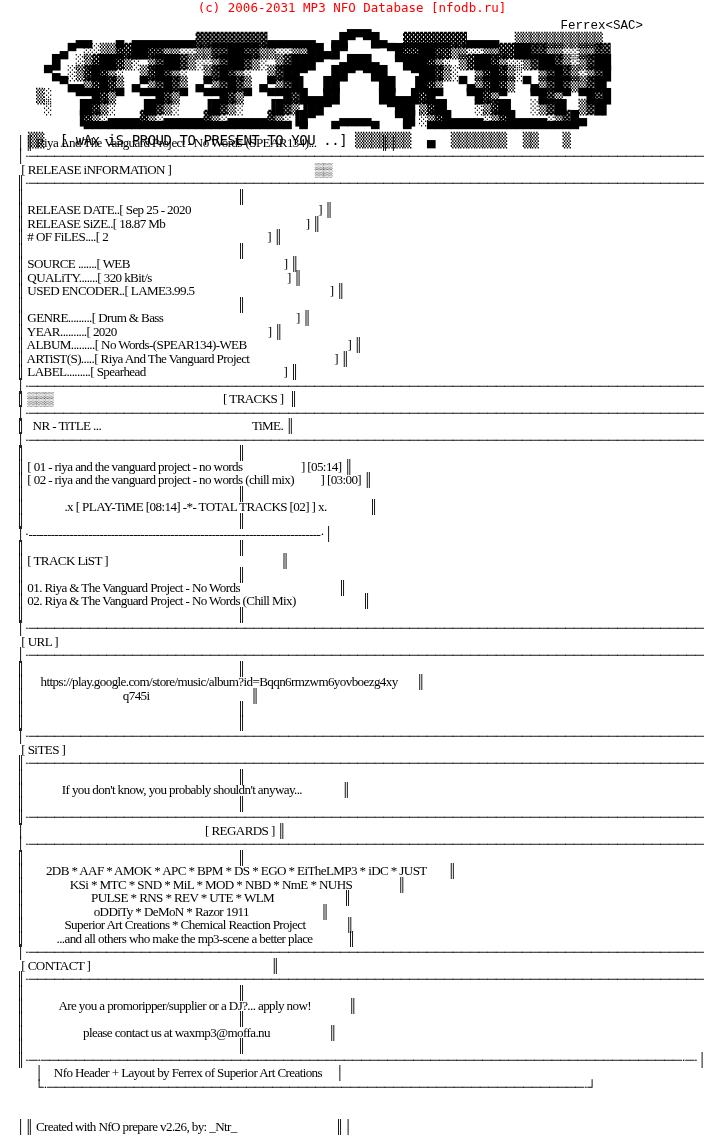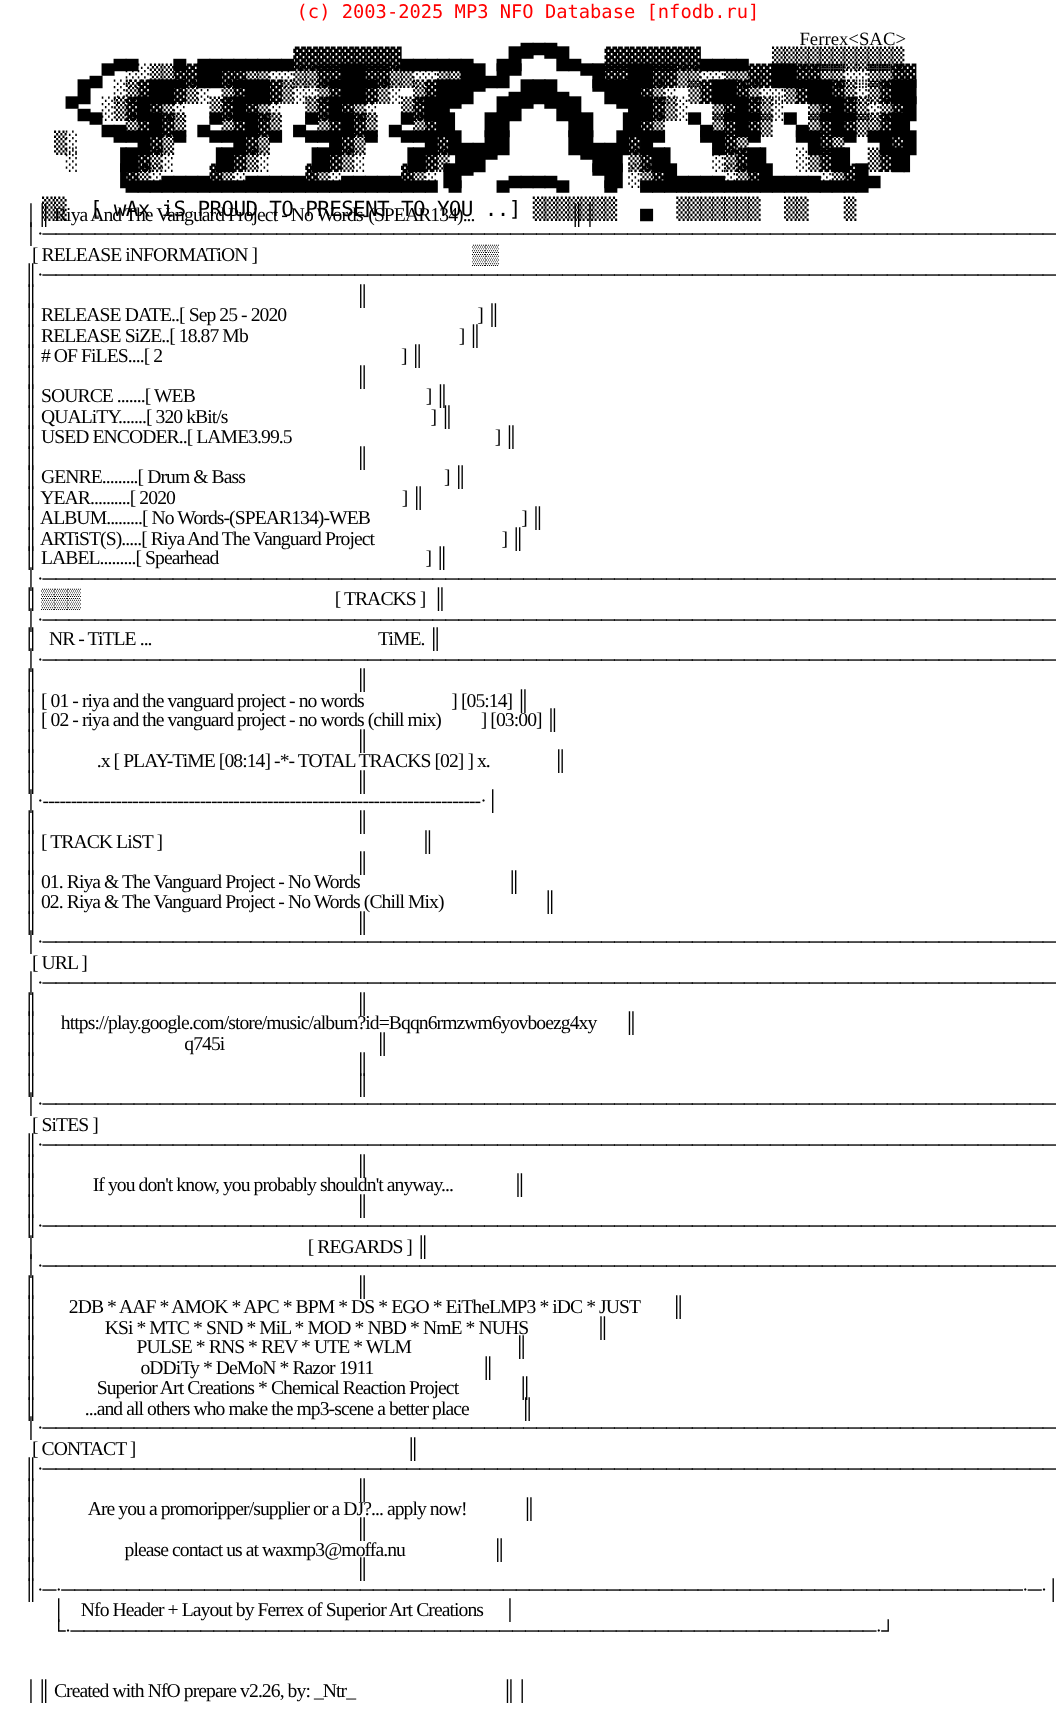--- a/index.html
+++ b/index.html
@@ -30,27 +30,27 @@
     line-height: 16px;
     letter-spacing: 0px;
     white-space: pre;
   }
   .sig {
     position: absolute;
     top: 19px;
     left: 0;
     width: 704px;
     text-align: right;
-    padding-right: 100px;
+    padding-right: 61px;
     box-sizing: border-box;
     color: #000;
     font-size: 12.5px;
     line-height: 14px;
     white-space: pre;
-    font-family: Liberation Serif, serif;
+    font-family: Liberation Mono, monospace;
   }
   pre.art {
     position: absolute;
     margin: 0;
     padding: 0;
     color: #000000;
     font-family: "DejaVu Sans Mono", "Liberation Mono", monospace;
     white-space: pre;
   }
   
@@ -69,21 +69,21 @@
     line-height: 13.48px;
     letter-spacing: -0.62px;
     font-family: Liberation Serif, serif;
   }
 </style>
 </head>
 <body>
 
 <div id="nfo">
 
-  <div class="dbheader">(c) 2003-2025 MP3 NFO Database [nfodb.ru]</div>
+  <div class="dbheader">(c) 2006-2031 MP3 NFO Database [nfodb.ru]</div>
 
   <div class="sig">Ferrex&lt;SAC&gt;</div>
 
   <pre class="art" id="logo">                                          ▄▄▄                               
         ▄▄   ▄ ▄▄▄▄▄▄▄▄▓▓▓▓▓▓▓▓▓▄▄▄▄▄▄  ▄█▀ ▀█▄  ▓▓▓▓▓▓▓▓▄▄▄▄  ▒▒▒▒▒▒▒▒▒▒▒  
       ▄▀ ░░▒▒▓▓██▓▓▒▒░░▒▒▓▓██▓▓▒▒░░▒▒██▄█▀     ▀█▓▓██▓▓▒▒░░▒▒▓▓██▓▓▒▒░░▒▒▓▓  
      █  ░▒▓██▓▒░ ▒▓██▓▒░░▒▓██▓▒░ ▒▓███▀  ▄███▄  ▀███▓▒░ ▒▓██▓▒░░▒▓██▓▒░▒▓██  
     ▀▄ ░▒▓█▓▒░  ▒▓█▓▒░  ▒▓█▓▒░  ▒▓██▀   ██▀ ▀██   ▀██▓▒░  ▒▓█▓▒░  ▒▓█▓▒░▒▓█  
       ▀▄▄▒▓█▓▒ ▄▀▒▓█▓▒ ▄▀▒▓█▓▒ ▄▀▒▓█▌  ██     ██  ▐█▓▒  ▀▄▒▓█▓▒ ▀▄▒▓█▓▒▒▓█▌  
    ▒░   ▀▀█▓▒▀  ▀▀█▓▒▀  ▀▀█▓▒▀  ▀▀█▓█▄▄██     ██▄▄█▓█▀   ▀█▓▒▀   ▀█▓▒▀ ▀█▓█  

